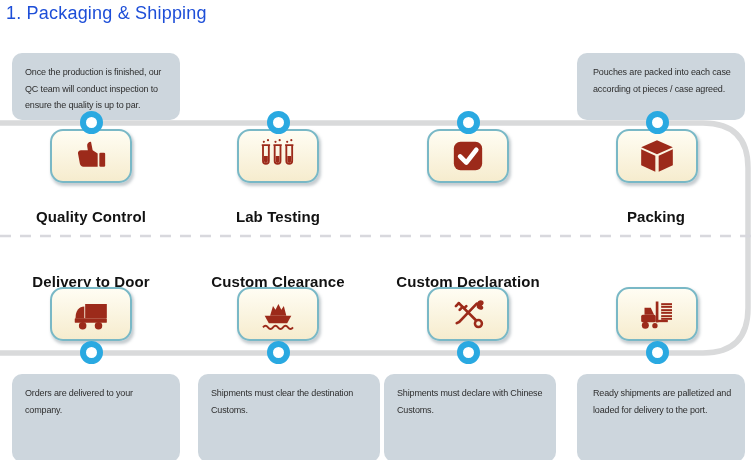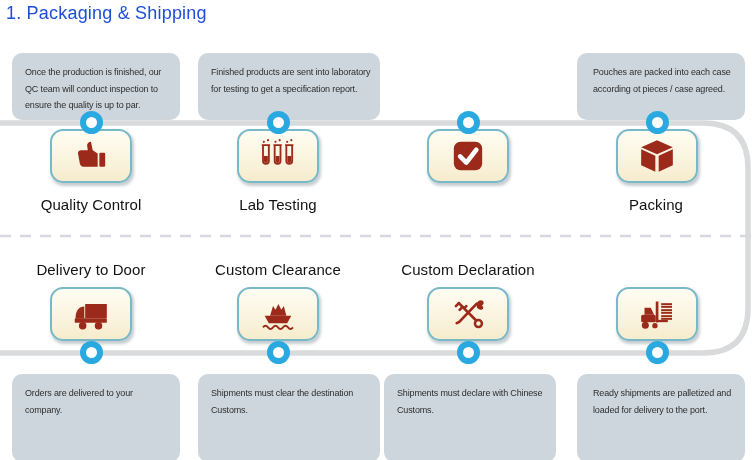--- a/index.html
+++ b/index.html
@@ -35,22 +35,22 @@
   .node.bottom { top:287px; }
   .n1 { left:50px; } .n2 { left:237px; } .n3 { left:427px; } .n4 { left:616px; }
   .dot {
     position:absolute; width:23px; height:23px; border-radius:50%;
     border:6.5px solid var(--accent-blue,#2aa9e1); background:#fff; z-index:3;
   }
   .dot.top { top:111px; }
   .dot.bottom { top:341px; }
   .p1 { left:80px; } .p2 { left:267px; } .p3 { left:457px; } .p4 { left:646px; }
   .steplabel {
-    position:absolute; width:170px; text-align:center; font-weight:normal;
-    font-size:15px; color:#121212; z-index:1; letter-spacing:0.1px;
+    position:absolute; width:170px; text-align:center; font-weight:bold;
+    font-size:15px; color:#121212; z-index:1; letter-spacing:0.1px;margin-top:12px;
   }
   .steplabel.top { top:196px; }
   .steplabel.bottom { top:261px; }
   .t1 { left:6px; } .t2 { left:193px; } .t3 { left:383px; } .t4 { left:571px; }
   .node svg { width:46px; height:40px; }
   .ic  { fill:var(--icon-red,#9c2a1a); }
   .ics { stroke:var(--icon-red,#9c2a1a); fill:none; }
 </style>
 </head>
 <body>
@@ -58,21 +58,20 @@
 <div class="canvas">
 
   <div class="title">1. Packaging &amp; Shipping</div>
 
   <svg class="lines" width="756" height="460" viewBox="0 0 756 460">
     <path d="M0 123 H703 Q748 123 748 168 V308 Q748 353 703 353 H0" fill="none" stroke="#d9dadb" stroke-width="5.5"></path>
     <line x1="0" y1="236" x2="756" y2="236" stroke="#d8d8dd" stroke-width="2.6" stroke-dasharray="11 9"></line>
   </svg>
 
   <div class="desc top d1">Once the production is finished, our QC team will conduct inspection to ensure the quality is up to par.</div>
-  <div class="desc top d2">Finished products are sent into laboratory for testing to get a specification report.</div>
   <div class="desc top d4">Pouches are packed into each case according ot pieces / case agreed.</div>
 
   <div class="dot top p1"></div>
   <div class="dot top p2"></div>
   <div class="dot top p3"></div>
   <div class="dot top p4"></div>
 
   <div class="node top n1">
     <svg viewBox="0 0 48 48">
       <g transform="translate(48,0) scale(-1,1)">

